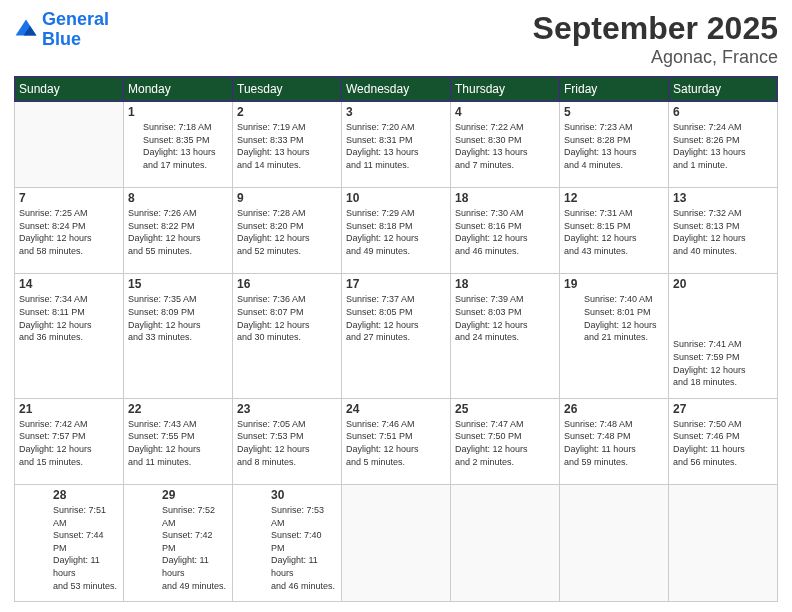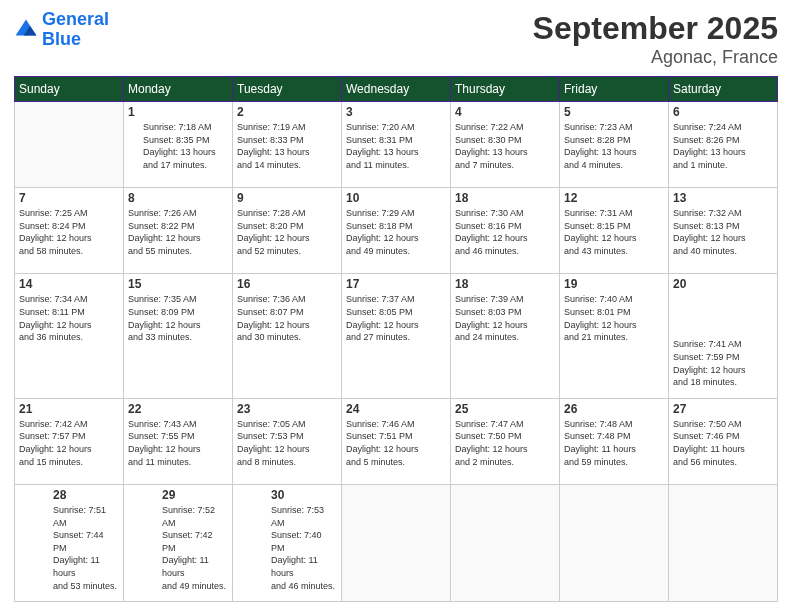--- a/index.html
+++ b/index.html
@@ -258,21 +258,21 @@
           </td>
           <td>
             <span class="day-num">18</span>
             <div class="day-info" style="white-space: pre-line;">Sunrise: 7:39 AM
 Sunset: 8:03 PM
 Daylight: 12 hours
 and 24 minutes.</div>
           </td>
           <td>
             <span class="day-num">19</span>
-            <div class="day-info" style="white-space: pre-line;">Sunrise: 7:40 AM
+            <div class="day-info" style="white-space: pre-line; margin-left: 20px;">Sunrise: 7:40 AM
 Sunset: 8:01 PM
 Daylight: 12 hours
 and 21 minutes.</div>
           </td>
           <td>
             <span class="day-num">20</span>
             <div class="day-info" style="white-space: pre-line; margin-top: 47px;">Sunrise: 7:41 AM
 Sunset: 7:59 PM
 Daylight: 12 hours
 and 18 minutes.</div>

